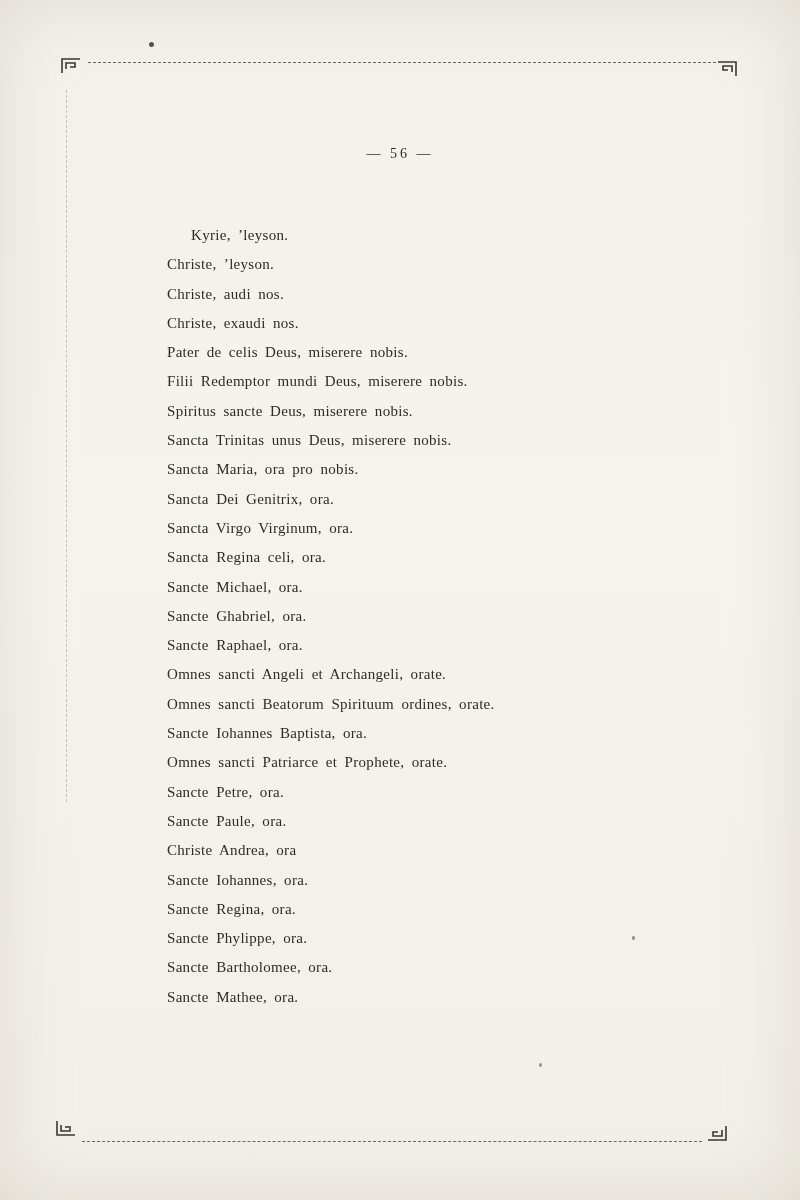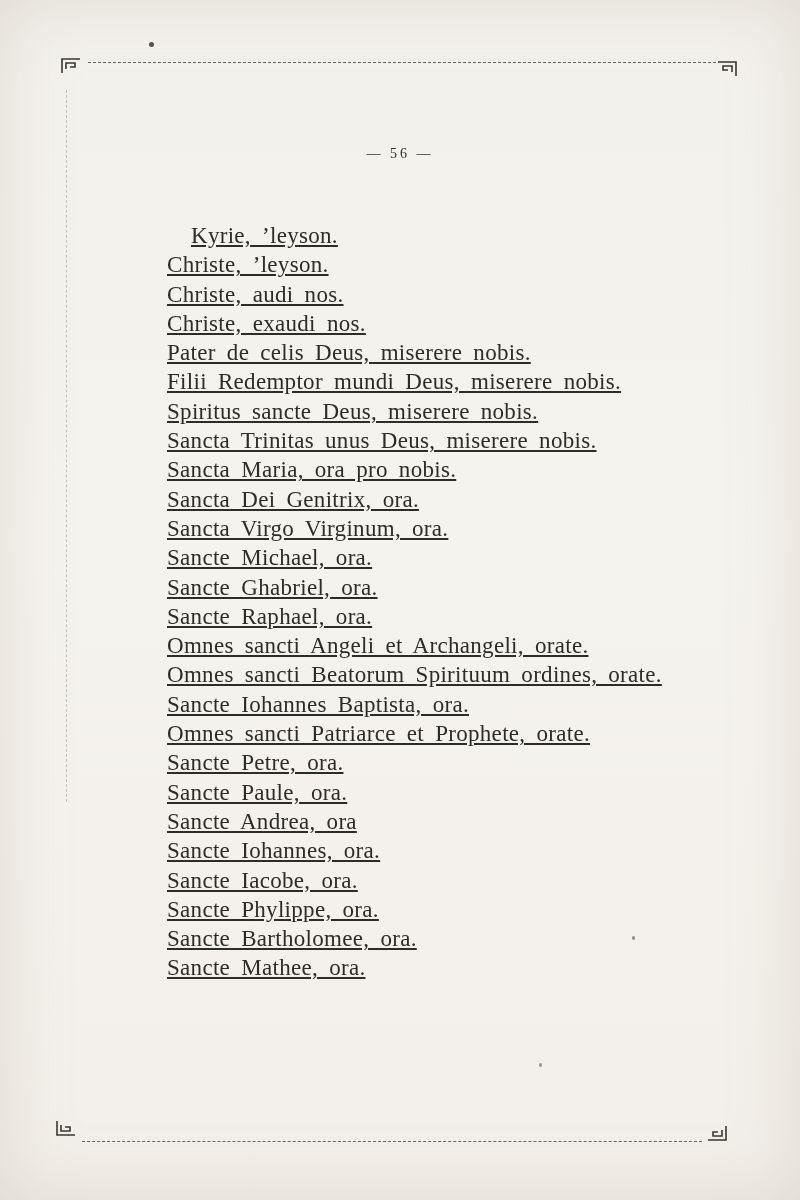--- a/index.html
+++ b/index.html
@@ -10,22 +10,22 @@
     box-shadow:inset 0 0 70px rgba(175,165,145,0.28);
     font-family:"Liberation Serif","DejaVu Serif",serif;
     color:#2e2c28;
   }
   .page-number{
     position:absolute;top:146px;left:0;width:800px;
     text-align:center;font-size:14px;letter-spacing:3px;
   }
   .text-block{
     position:absolute;top:221px;left:167px;
-    font-size:23px;line-height:29.3px;
-    letter-spacing:0.3px;word-spacing:0.22em;text-decoration:underline;
+    font-size:15px;line-height:29.3px;
+    letter-spacing:0.3px;word-spacing:0.22em;
   }
   .line{white-space:nowrap;}
   .line.first{padding-left:24px;}
   .rule{position:absolute;border-top:1px dashed #6a675f;height:0;}
   .rule-top{top:62px;left:88px;width:628px;}
   .rule-bottom{top:1141px;left:82px;width:620px;}
   .rule-left{
     position:absolute;top:90px;left:66px;height:712px;width:0;
     border-left:1px dashed #b5b0a3;opacity:.75;
   }
@@ -83,28 +83,29 @@
   <div class="line">Christe, ’leyson.</div>
   <div class="line">Christe, audi nos.</div>
   <div class="line">Christe, exaudi nos.</div>
   <div class="line">Pater de celis Deus, miserere nobis.</div>
   <div class="line">Filii Redemptor mundi Deus, miserere nobis.</div>
   <div class="line">Spiritus sancte Deus, miserere nobis.</div>
   <div class="line">Sancta Trinitas unus Deus, miserere nobis.</div>
   <div class="line">Sancta Maria, ora pro nobis.</div>
   <div class="line">Sancta Dei Genitrix, ora.</div>
   <div class="line">Sancta Virgo Virginum, ora.</div>
+  <div class="line">Sancta Regina celi, ora.</div>
   <div class="line">Sancte Michael, ora.</div>
   <div class="line">Sancte Ghabriel, ora.</div>
   <div class="line">Sancte Raphael, ora.</div>
   <div class="line">Omnes sancti Angeli et Archangeli, orate.</div>
   <div class="line">Omnes sancti Beatorum Spirituum ordines, orate.</div>
   <div class="line">Sancte Iohannes Baptista, ora.</div>
   <div class="line">Omnes sancti Patriarce et Prophete, orate.</div>
   <div class="line">Sancte Petre, ora.</div>
   <div class="line">Sancte Paule, ora.</div>
-  <div class="line">Sancte Andrea, ora</div>
+  <div class="line">Christe Andrea, ora</div>
   <div class="line">Sancte Iohannes, ora.</div>
-  <div class="line">Sancte Iacobe, ora.</div>
+  <div class="line">Sancte Regina, ora.</div>
   <div class="line">Sancte Phylippe, ora.</div>
   <div class="line">Sancte Bartholomee, ora.</div>
   <div class="line">Sancte Mathee, ora.</div>
 </div>
 
 </body></html>

